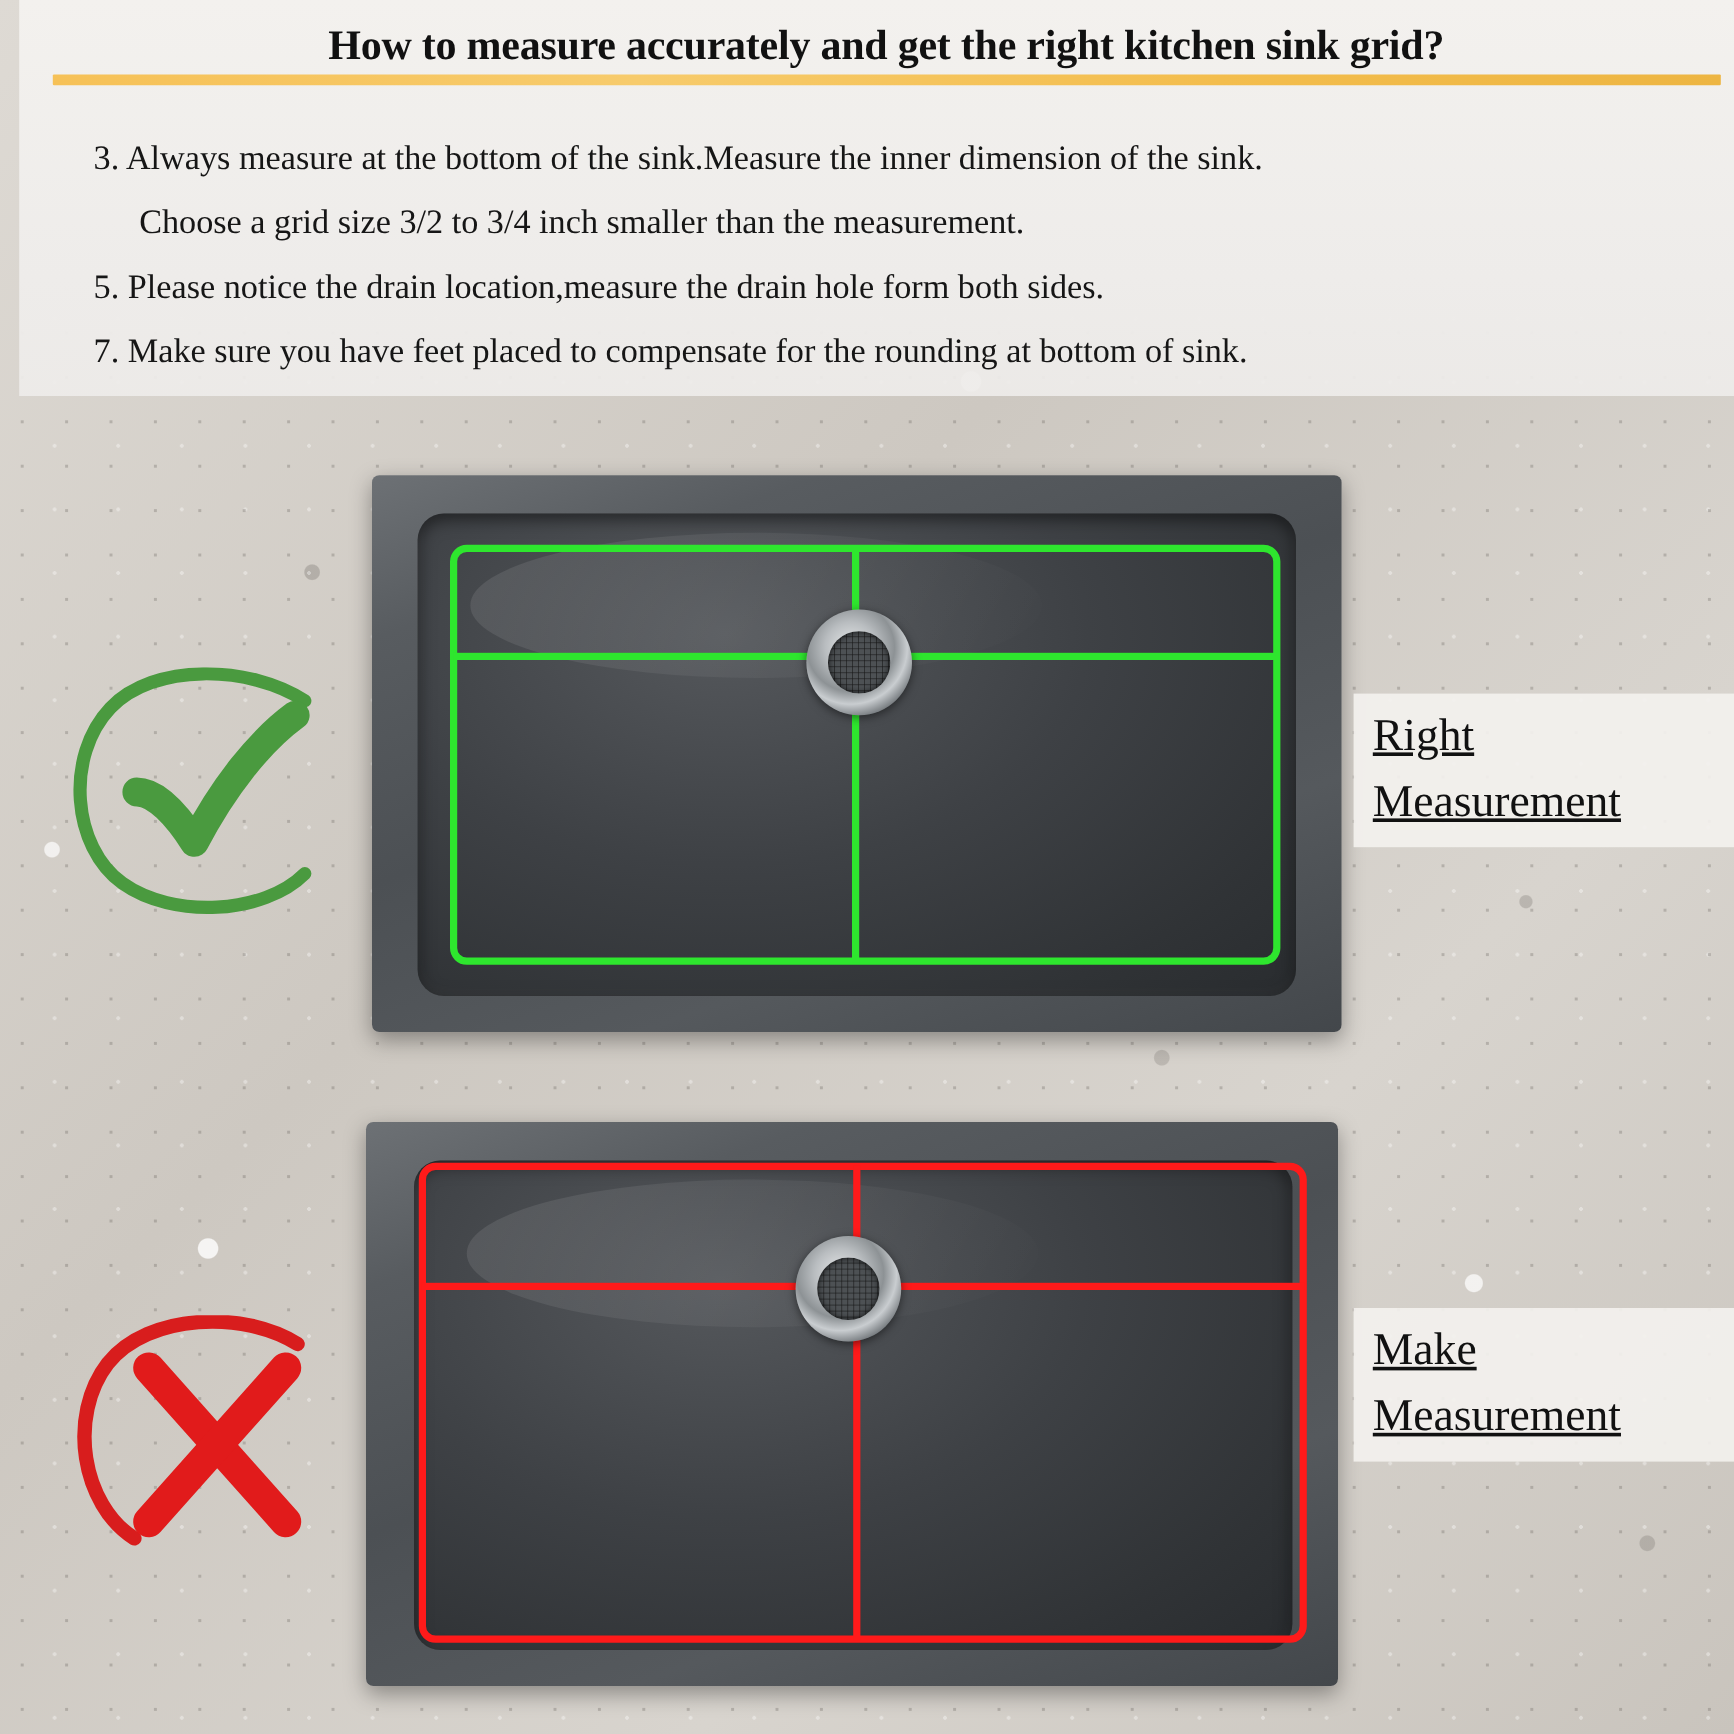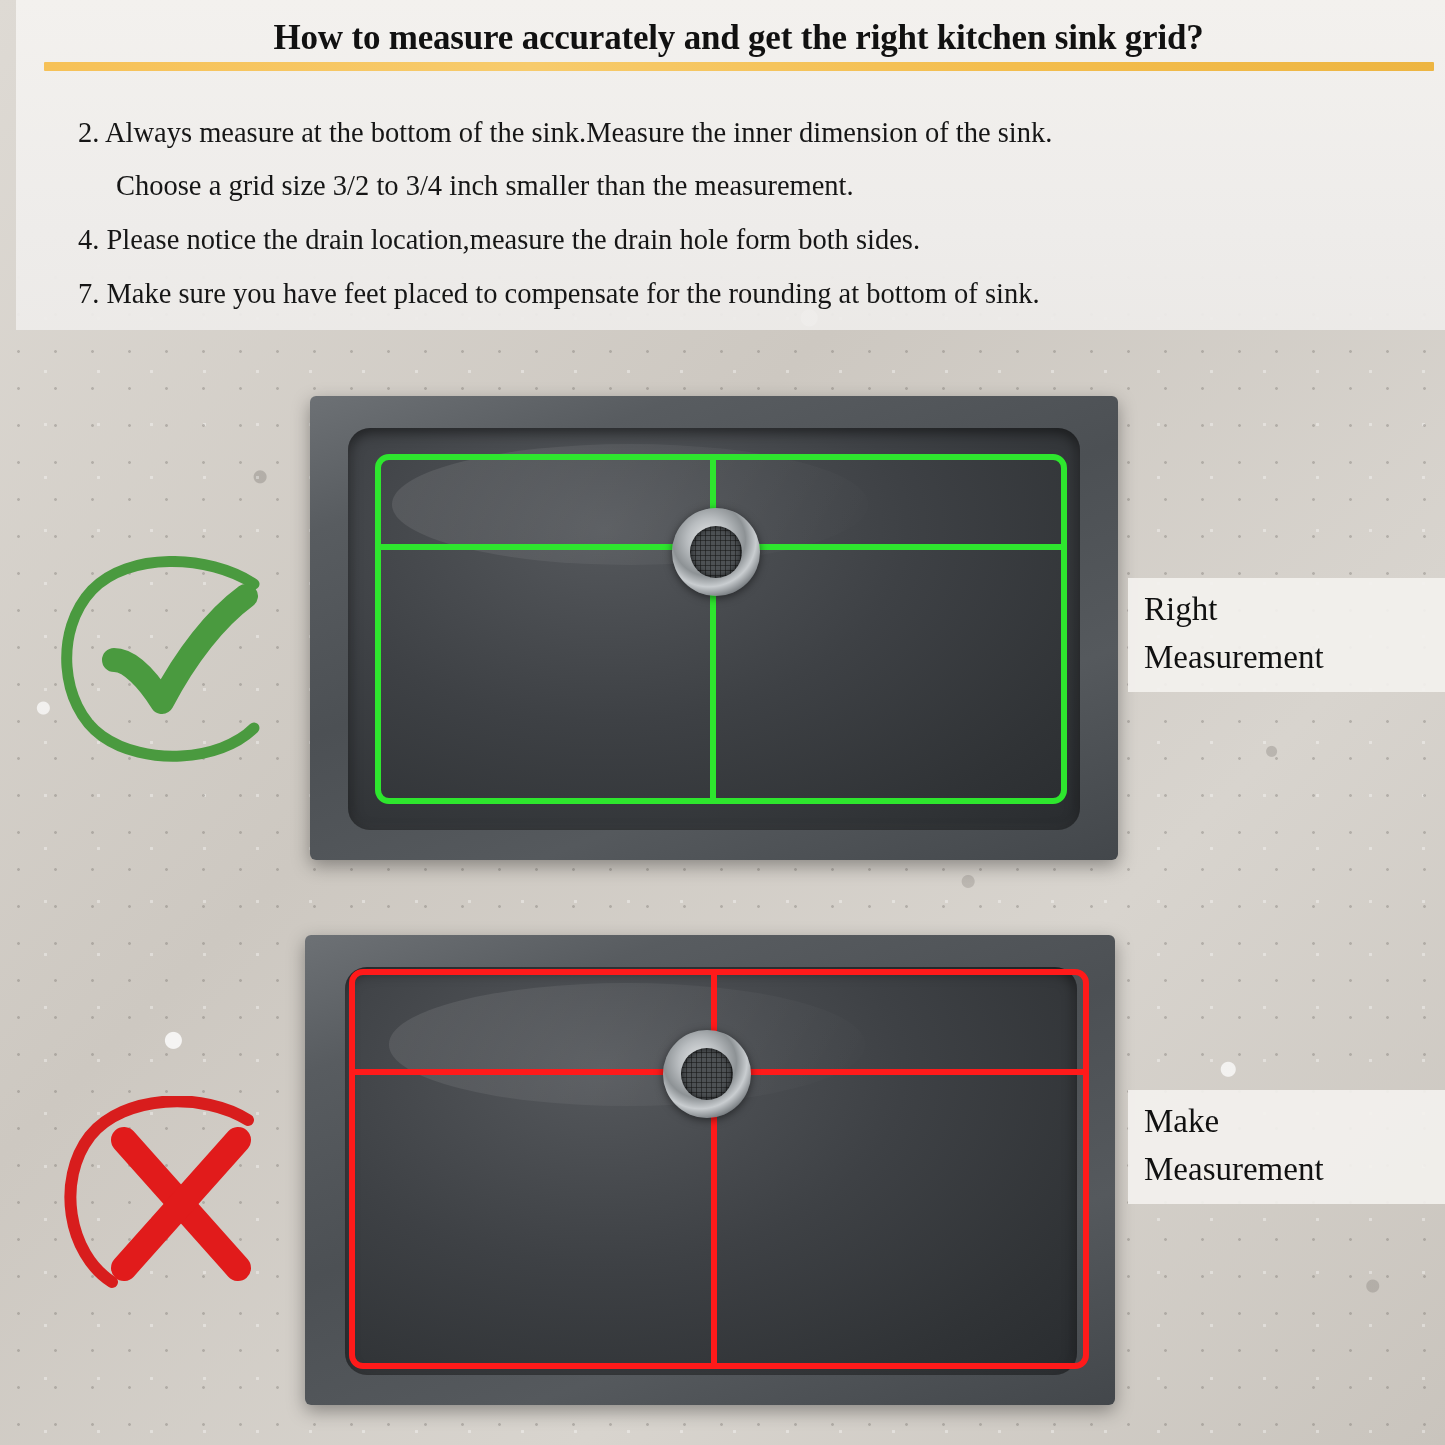--- a/index.html
+++ b/index.html
@@ -174,38 +174,39 @@
     position: absolute;
   }
 
   
   .label-box {
     position: absolute;
     background: rgba(243,241,238,0.92);
     padding: 8px 14px 10px 16px;
   }
   .label-line {
-    font-size: 33px;
+    font-size: 38px;
     color: #111;
     line-height: 1.45;
     white-space: nowrap;
+    text-decoration: underline;
   }
 </style>
 </head>
 <body>
 
 <div id="page">
   <div id="speckles"></div>
 
   <div id="header-band">
     <div id="title">How to measure accurately and get the right kitchen sink grid?</div>
     <div id="title-underline"></div>
-    <div class="bullet" id="b1a">2. Always measure at the bottom of the sink.Measure the inner dimension of the sink.</div>
+    <div class="bullet" id="b1a">3. Always measure at the bottom of the sink.Measure the inner dimension of the sink.</div>
     <div class="bullet" id="b1b">Choose a grid size 3/2 to 3/4 inch smaller than the measurement.</div>
-    <div class="bullet" id="b2">4. Please notice the drain location,measure the drain hole form both sides.</div>
+    <div class="bullet" id="b2">5. Please notice the drain location,measure the drain hole form both sides.</div>
     <div class="bullet" id="b3">7. Make sure you have feet placed to compensate for the rounding at bottom of sink.</div>
   </div>
 
   <div class="sink" style="left:310px; top:396px; width:808px; height:464px;">
     <div class="sink-outer"></div>
     <div class="sink-inner" style="left:38px; top:32px; right:38px; bottom:30px;"></div>
 
     <div class="m-rect" style="left:65px; top:58px; width:692px; height:350px; border-color:#2ee62e;"></div>
     <div class="m-line-h" style="left:68px; top:148px; width:686px; background:#2ee62e;"></div>
     <div class="m-line-v" style="left:400px; top:60px; height:346px; background:#2ee62e;"></div>

